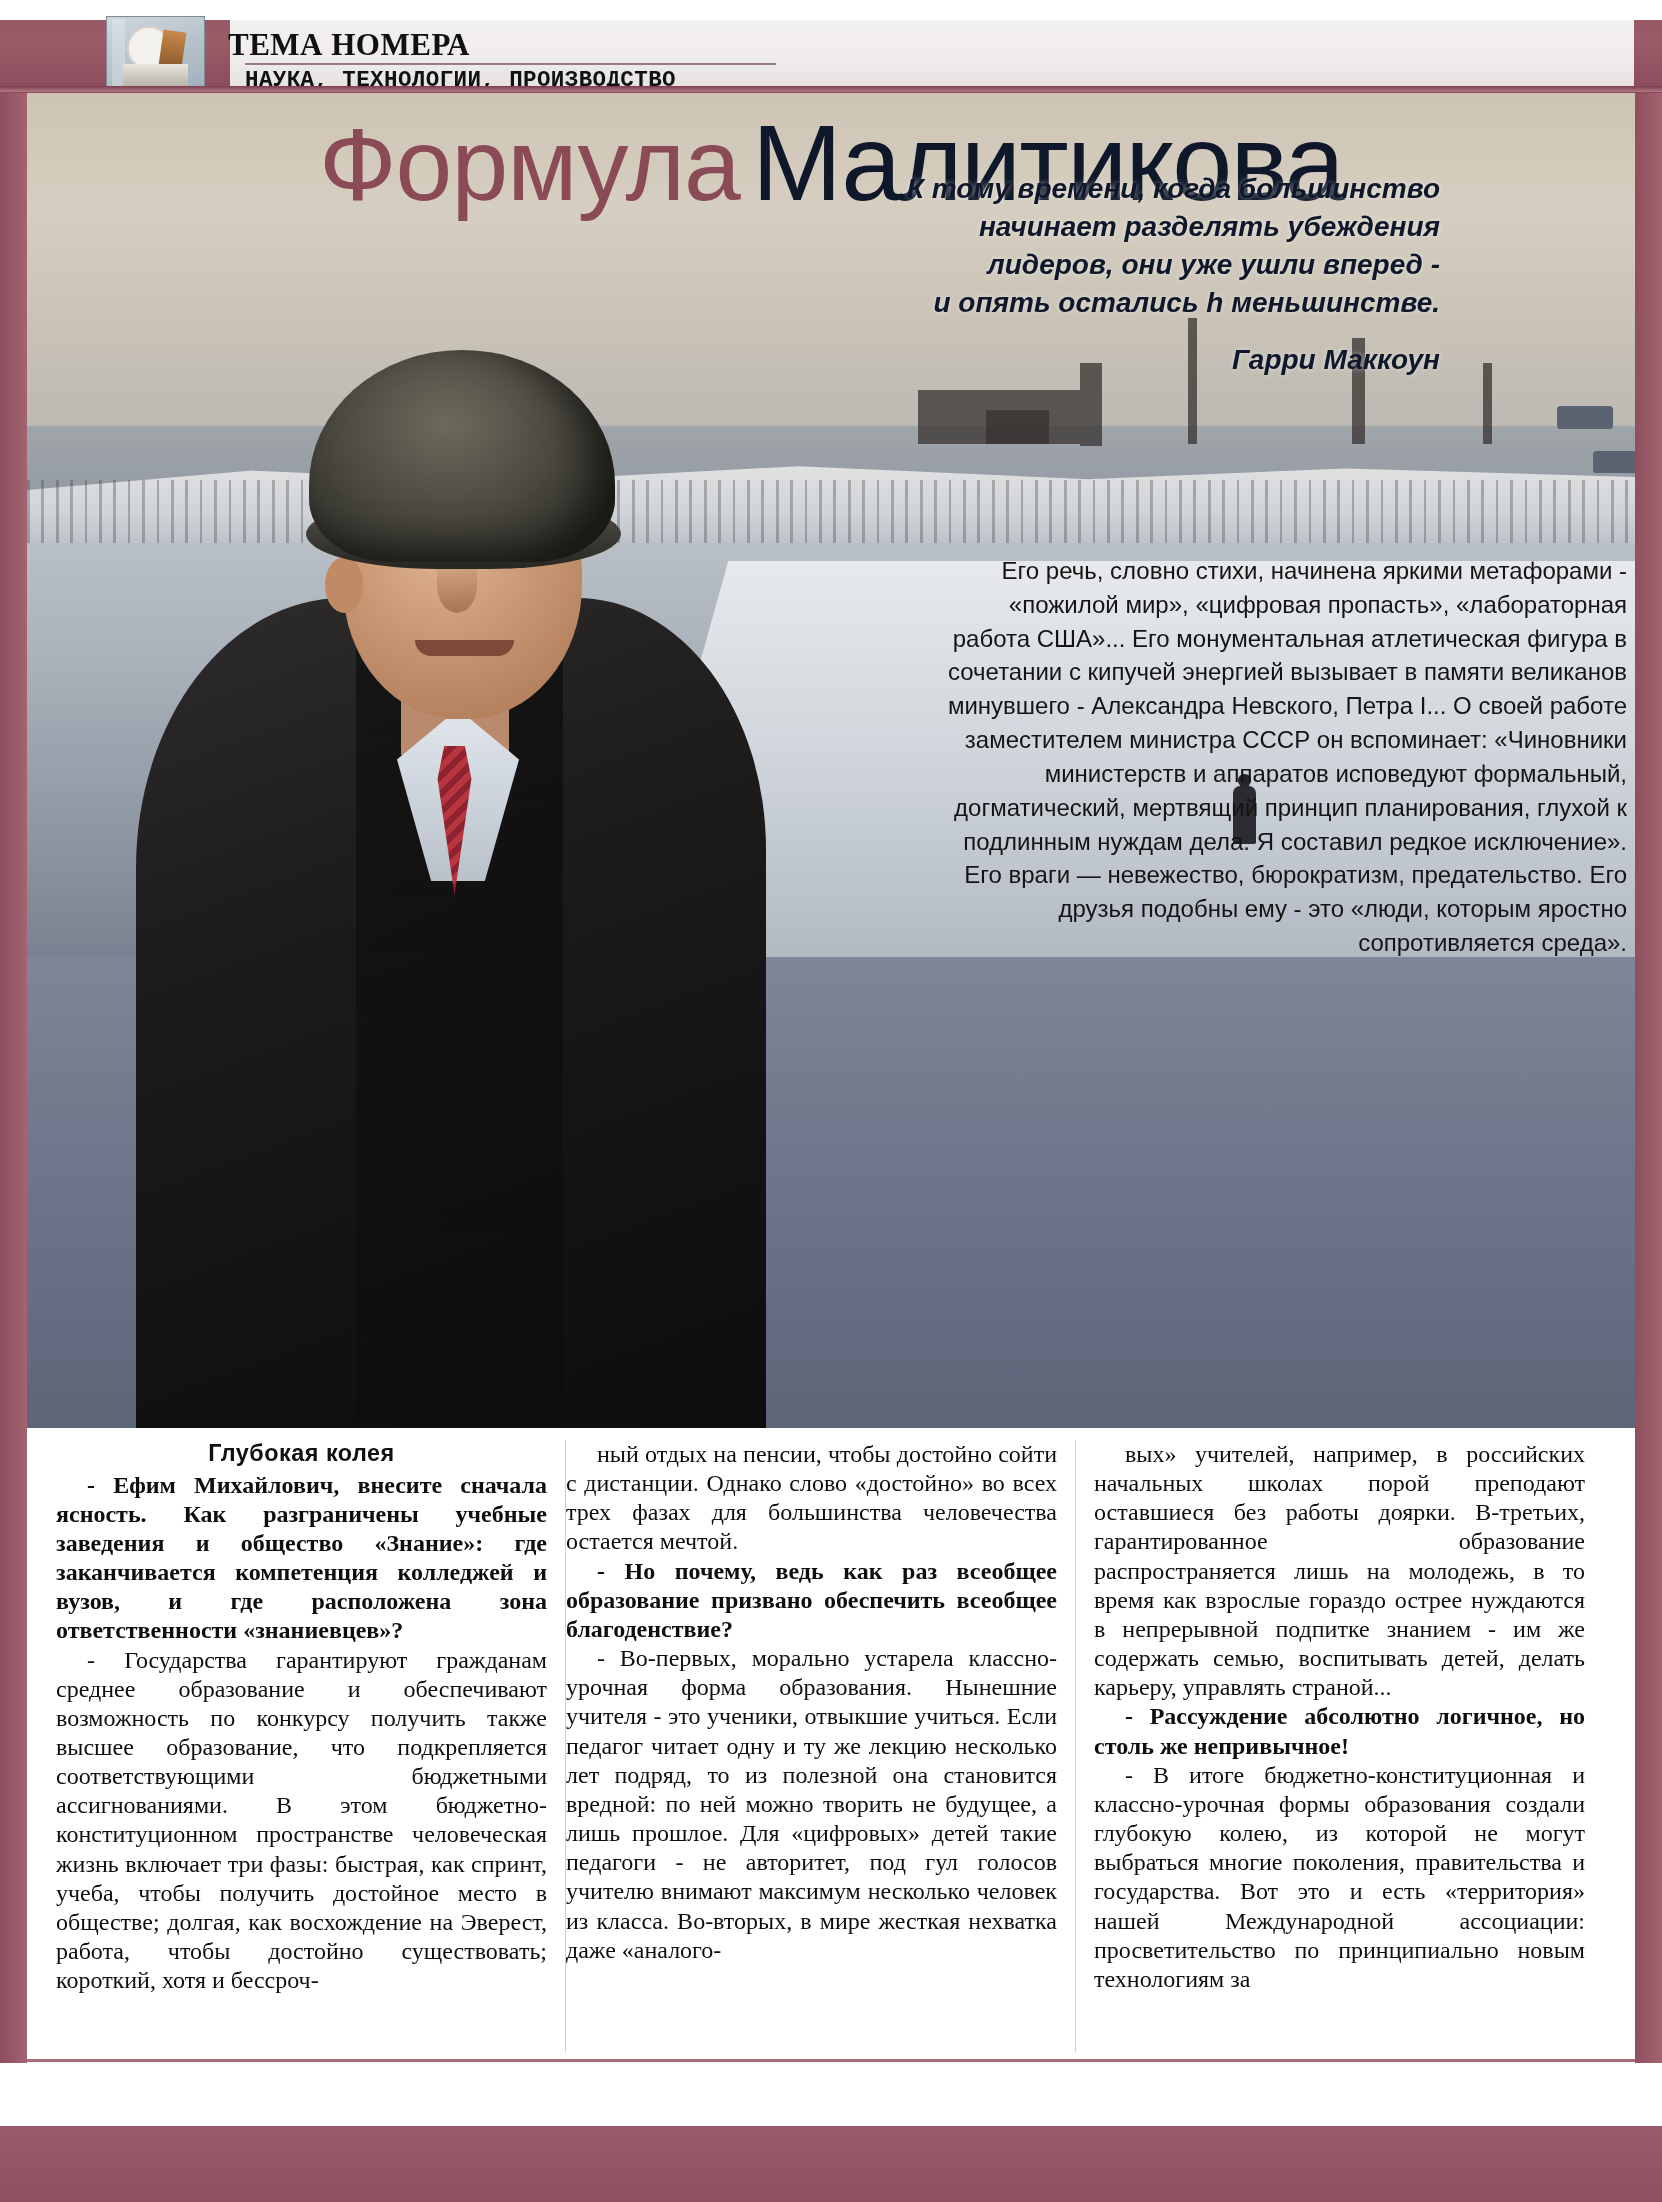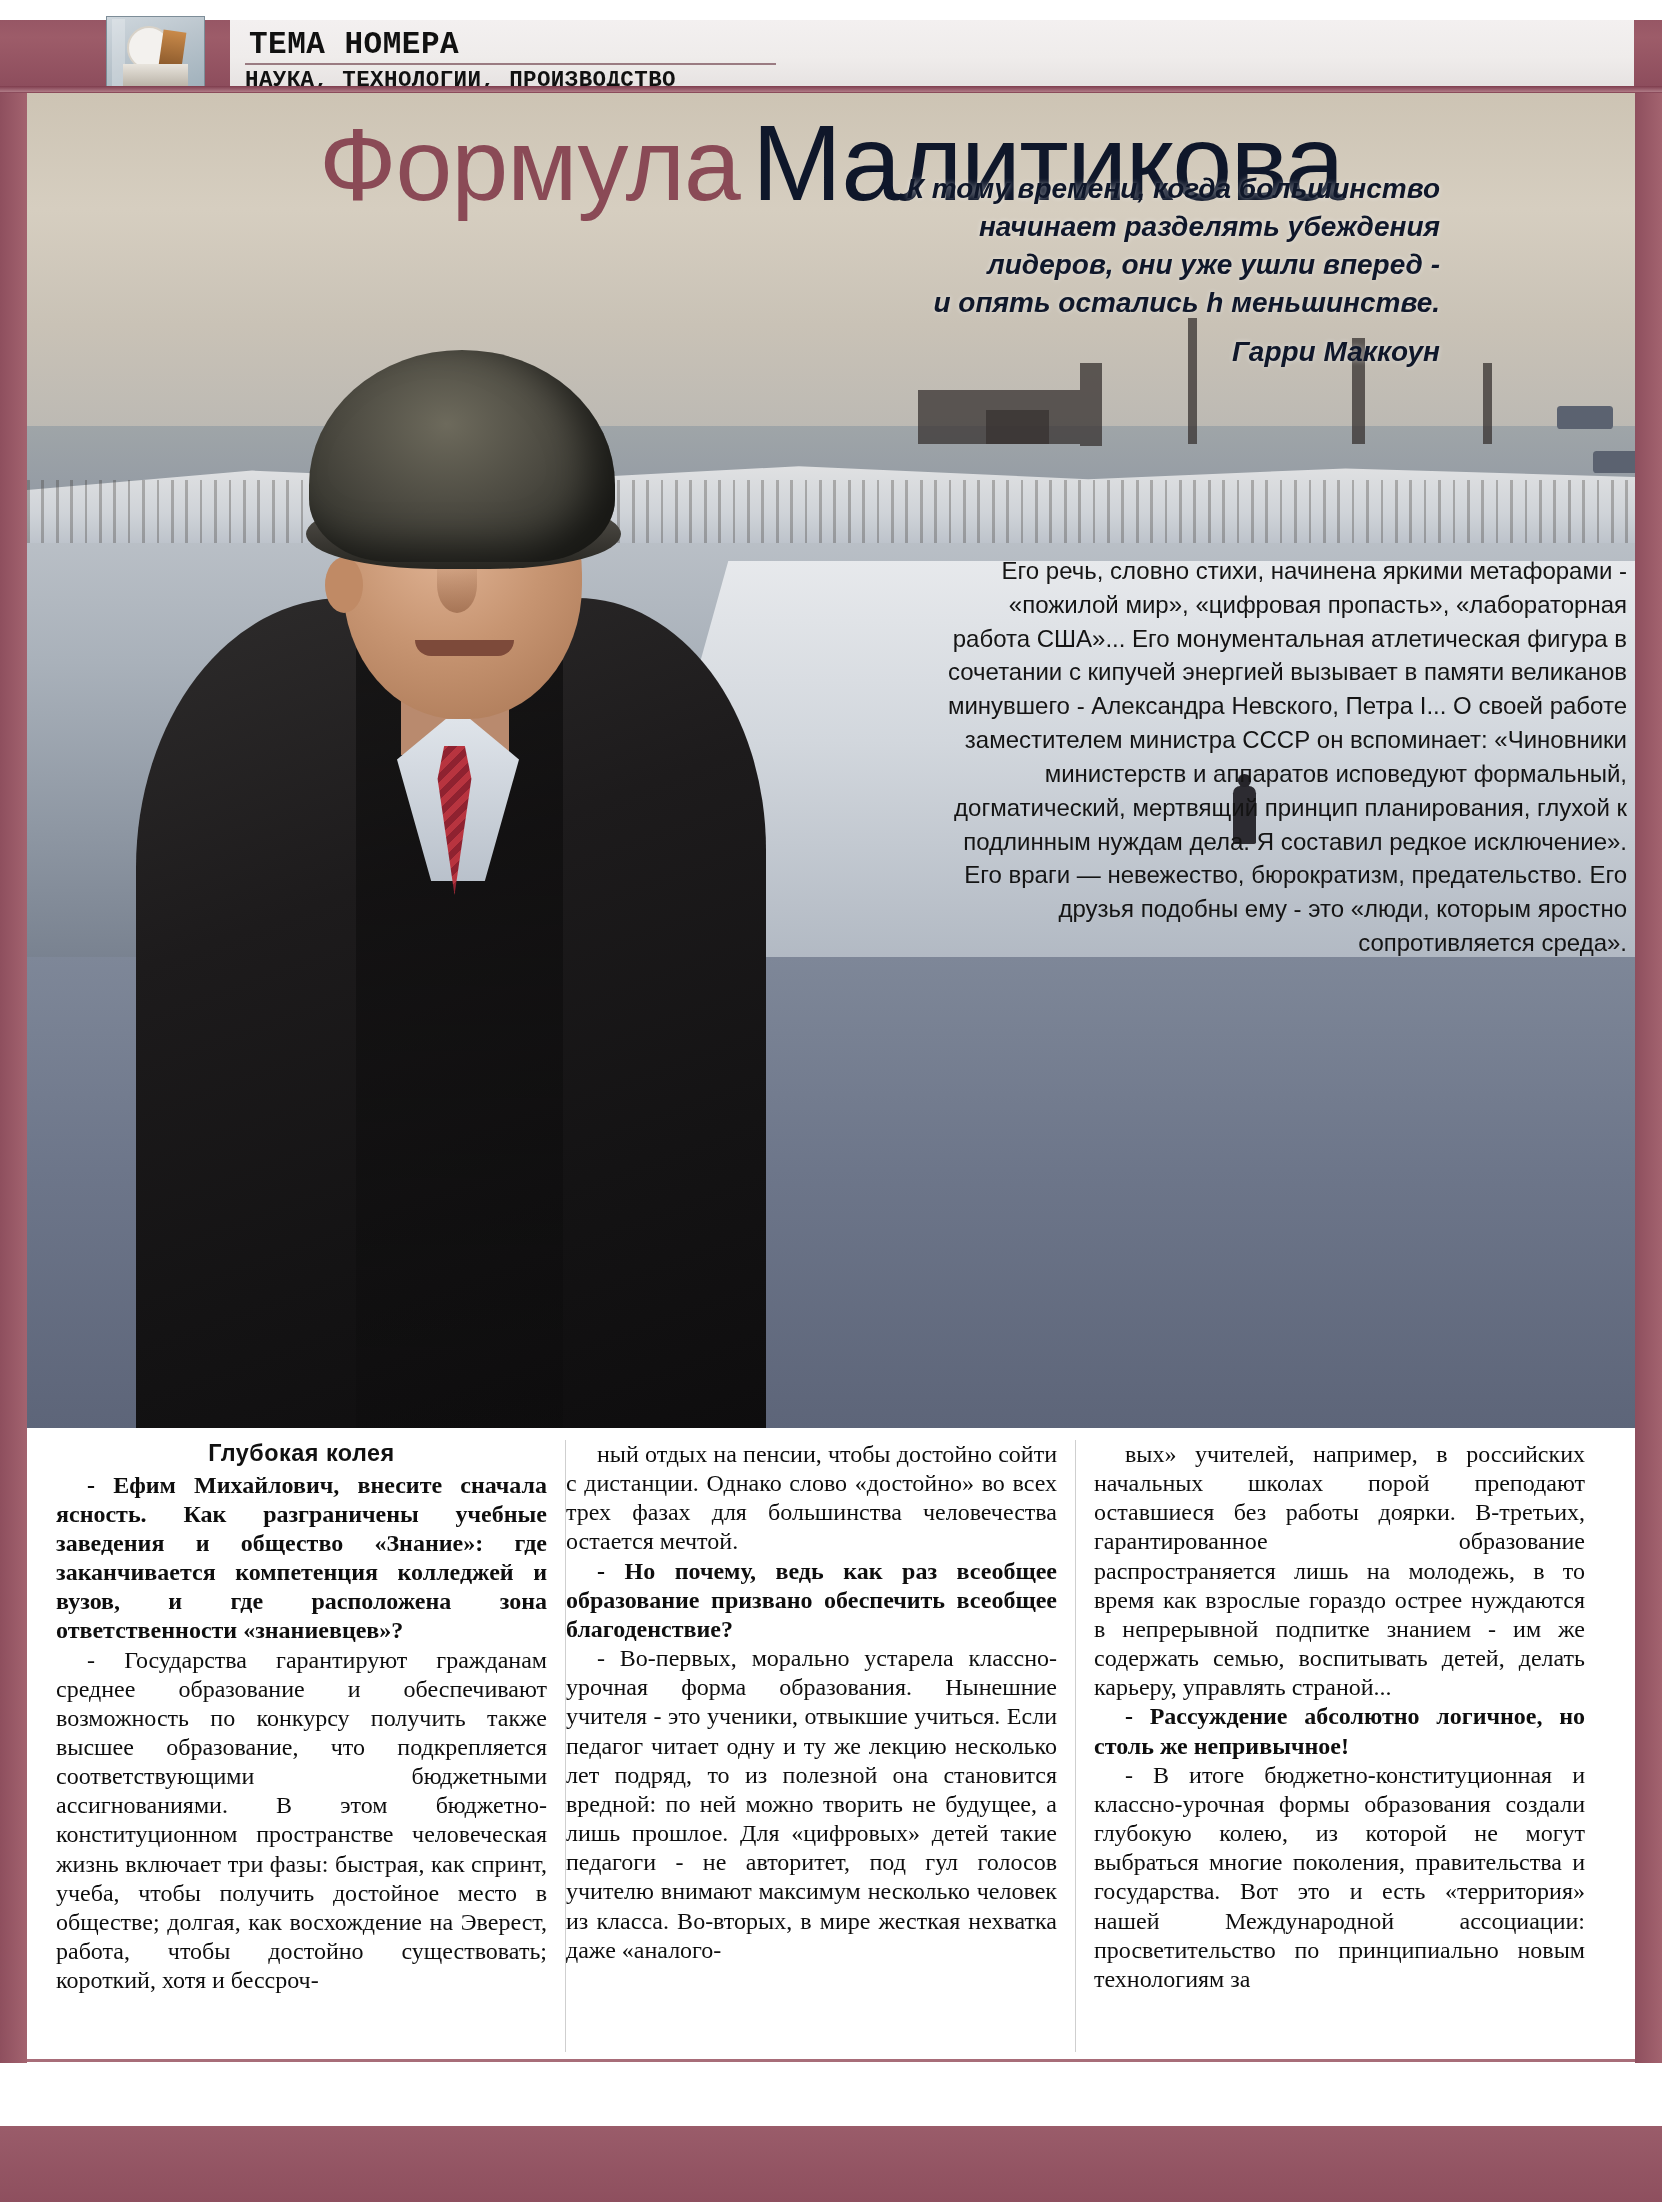--- a/index.html
+++ b/index.html
@@ -27,21 +27,21 @@
     background:linear-gradient(160deg,#cfd7dd 0%,#b9c4cc 45%,#9fb0bb 100%);
     border:0.9px solid #7d8d98;overflow:hidden;}
   #mh-thumb .t1{position:absolute;left:20px;top:9px;width:40px;height:40px;border-radius:50%;
     background:#f3f1ee;border:2.7px solid #d8d2c8;}
   #mh-thumb .t2{position:absolute;left:54px;top:14.4px;width:23.4px;height:36px;
     background:linear-gradient(180deg,#c98a4a,#8c5a2c);transform:rotate(8deg);}
   #mh-thumb .t3{position:absolute;left:16px;top:47px;width:65px;height:23.4px;
     background:linear-gradient(180deg,#e8e4dd,#b9b2a6);}
   #mh-thumb .t4{position:absolute;left:5.4px;top:1.8px;width:12.6px;height:70px;
     background:rgba(255,255,255,.25);}
-  #mh-title{position:absolute;left:249px;top:27px;font-family:Liberation Mono, monospace;
+  #mh-title{position:absolute;left:228px;top:27px;font-family:Liberation Serif, serif;
     font-weight:bold;font-size:31px;letter-spacing:0.5px;color:#111;}
   #mh-rule{position:absolute;left:245px;top:63px;width:531px;height:1.8px;background:#9a7b82;}
   #mh-sub{position:absolute;left:245px;top:67px;font-family:Liberation Mono, monospace;
     font-weight:bold;font-size:22.5px;letter-spacing:0.4px;color:#111;}
   #mh-bottomline{position:absolute;left:0;top:86px;width:1662px;height:6.3px;
     background:linear-gradient(180deg,#7e3c4d,#b07c87);}
 
   
   #hero{position:absolute;left:27px;top:93px;width:1608px;height:1335px;overflow:hidden;
     background:#8a93a8;}
@@ -118,21 +118,21 @@
     font-family:"Liberation Sans",sans-serif;line-height:1;white-space:nowrap;}
   #title-light{font-size:102px;font-weight:400;color:#8a4a56;letter-spacing:-0.9px;}
   #title-bold{font-size:108px;font-weight:normal;color:#0f172a;letter-spacing:-1.8px;}
 
   
   #quote{position:absolute;left:792px;top:77px;width:621px;text-align:right;
     font-family:"Liberation Sans",sans-serif;font-style:italic;font-weight:bold;
     font-size:28px;line-height:1.36;color:#0f172a;
     text-shadow:0 0 5.4px rgba(255,255,255,.5);}
   #quote .qline{display:block;}
-  #quote-author{display:block;margin-top:11px;font-size:28px;}
+  #quote-author{display:block;margin-top:19px;font-size:28px;}
 
   
   #lead{position:absolute;left:920px;top:461px;width:680px;text-align:right;
     font-family:"Liberation Sans",sans-serif;font-size:24px;line-height:1.41;
     color:#141414;}
   #lead p{margin:0;}
   #lead p+p{margin-top:1.8px;}
 
   
   #body-cols{position:absolute;left:56px;top:1440px;width:1553px;height:612px;

